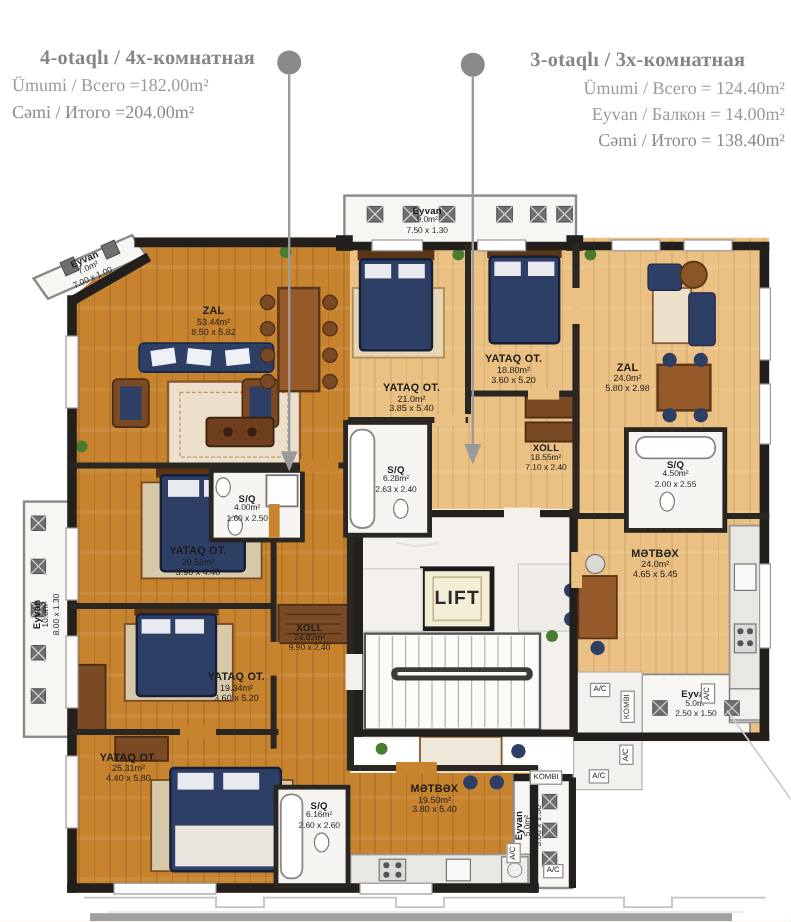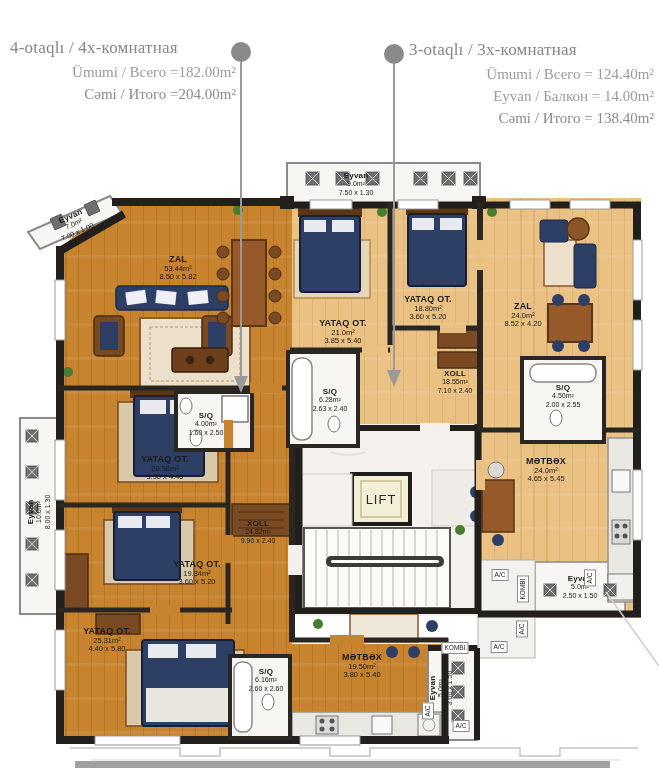--- a/index.html
+++ b/index.html
@@ -1,24 +1,24 @@
 <!DOCTYPE html>
 <html><head>
 <meta charset="utf-8">
 <style>
   html,body{margin:0;padding:0;background:#ffffff;}
   #stage{position:relative;width:659px;height:768px;background:#ffffff;overflow:hidden;
          font-family:"Liberation Sans",sans-serif;}
   
   .hdr{position:absolute;color:#8f8f8f;font-family:"Liberation Serif",serif;}
-  .hdr .t{font-size:17px;font-weight:normal;color:#868686;letter-spacing:.2px;}
+  .hdr .t{font-size:17px;font-weight:bold;color:#868686;letter-spacing:.2px;text-align:center;}
   .hdr .r{font-size:15px;line-height:22px;color:#9a9a9a;}
   .hdr .r.b{font-weight:normal;color:#8a8a8a;}
   #hdr-left{left:10px;top:38px;width:226px;}
-  #hdr-left .rows{text-align:right;margin-top:3px;}
+  #hdr-left .rows{text-align:left;margin-top:3px;}
   #hdr-right{left:409px;top:40px;width:245px;text-align:left;}
   #hdr-right .rows{margin-top:3px;text-align:right;}
   
   .floor{position:absolute;inset:0;}
   #floor4{background:
      repeating-linear-gradient(90deg, rgba(0,0,0,.10) 0 1.5px, rgba(255,255,255,0) 1.5px 13px),
      repeating-linear-gradient(0deg, rgba(255,255,255,.07) 0 3px, rgba(255,255,255,0) 3px 34px),
      #c8832f;
      clip-path:polygon(118px 198px,292px 198px,292px 644px,448px 644px,448px 744px,58px 744px,58px 250px);}
   #floor3{background:
@@ -33,21 +33,21 @@
           align-items:center;text-align:center;color:#1b1b1b;line-height:1.18;white-space:nowrap;z-index:5;}
   .rlabel .rname{font-weight:bold;font-size:9px;letter-spacing:.2px;}
   .rlabel .rarea,.rlabel .rdims{font-size:7.5px;}
   .rlabel.small .rname{font-size:8px;}
   .rlabel.small .rarea,.rlabel.small .rdims{font-size:7px;}
   .rlabel.rot90{transform:translate(-50%,-50%) rotate(-90deg);}
   .rlabel.rotdiag{transform:translate(-50%,-50%) rotate(-24deg);}
   .tag{position:absolute;transform:translate(-50%,-50%);background:#ffffff;border:1px solid #8a8a8a;
        font-size:6.5px;color:#222;padding:0 2px;line-height:10px;white-space:nowrap;z-index:5;}
   .tag.v{transform:translate(-50%,-50%) rotate(-90deg);}
-  #lift-label{position:absolute;transform:translate(-50%,-50%);font-size:13px;font-weight:normal;
+  #lift-label{position:absolute;transform:translate(-50%,-50%);font-size:16px;font-weight:bold;
        color:#2a2a2a;letter-spacing:1px;z-index:5;}
 </style>
 </head>
 <body>
 
 <div id="stage">
 
   <div class="floor" id="floor4"></div>
   <div class="floor" id="floor3"></div>
   <div id="floor-core"></div>
@@ -419,21 +419,21 @@
     <span class="rdims">7.10 x 2.40</span>
   </div>
   <div class="rlabel small" style="left:330px;top:400px">
     <span class="rname">S/Q</span>
     <span class="rarea">6.28m²</span>
     <span class="rdims">2.63 x 2.40</span>
   </div>
   <div class="rlabel" style="left:523px;top:315px">
     <span class="rname">ZAL</span>
     <span class="rarea">24.0m²</span>
-    <span class="rdims">8.52 x 4.20</span>
+    <span class="rdims">5.80 x 2.98</span>
   </div>
   <div class="rlabel small" style="left:563px;top:396px">
     <span class="rname">S/Q</span>
     <span class="rarea">4.50m²</span>
     <span class="rdims">2.00 x 2.55</span>
   </div>
   <div class="rlabel" style="left:546px;top:470px">
     <span class="rname">MƏTBƏX</span>
     <span class="rarea">24.0m²</span>
     <span class="rdims">4.65 x 5.45</span>

